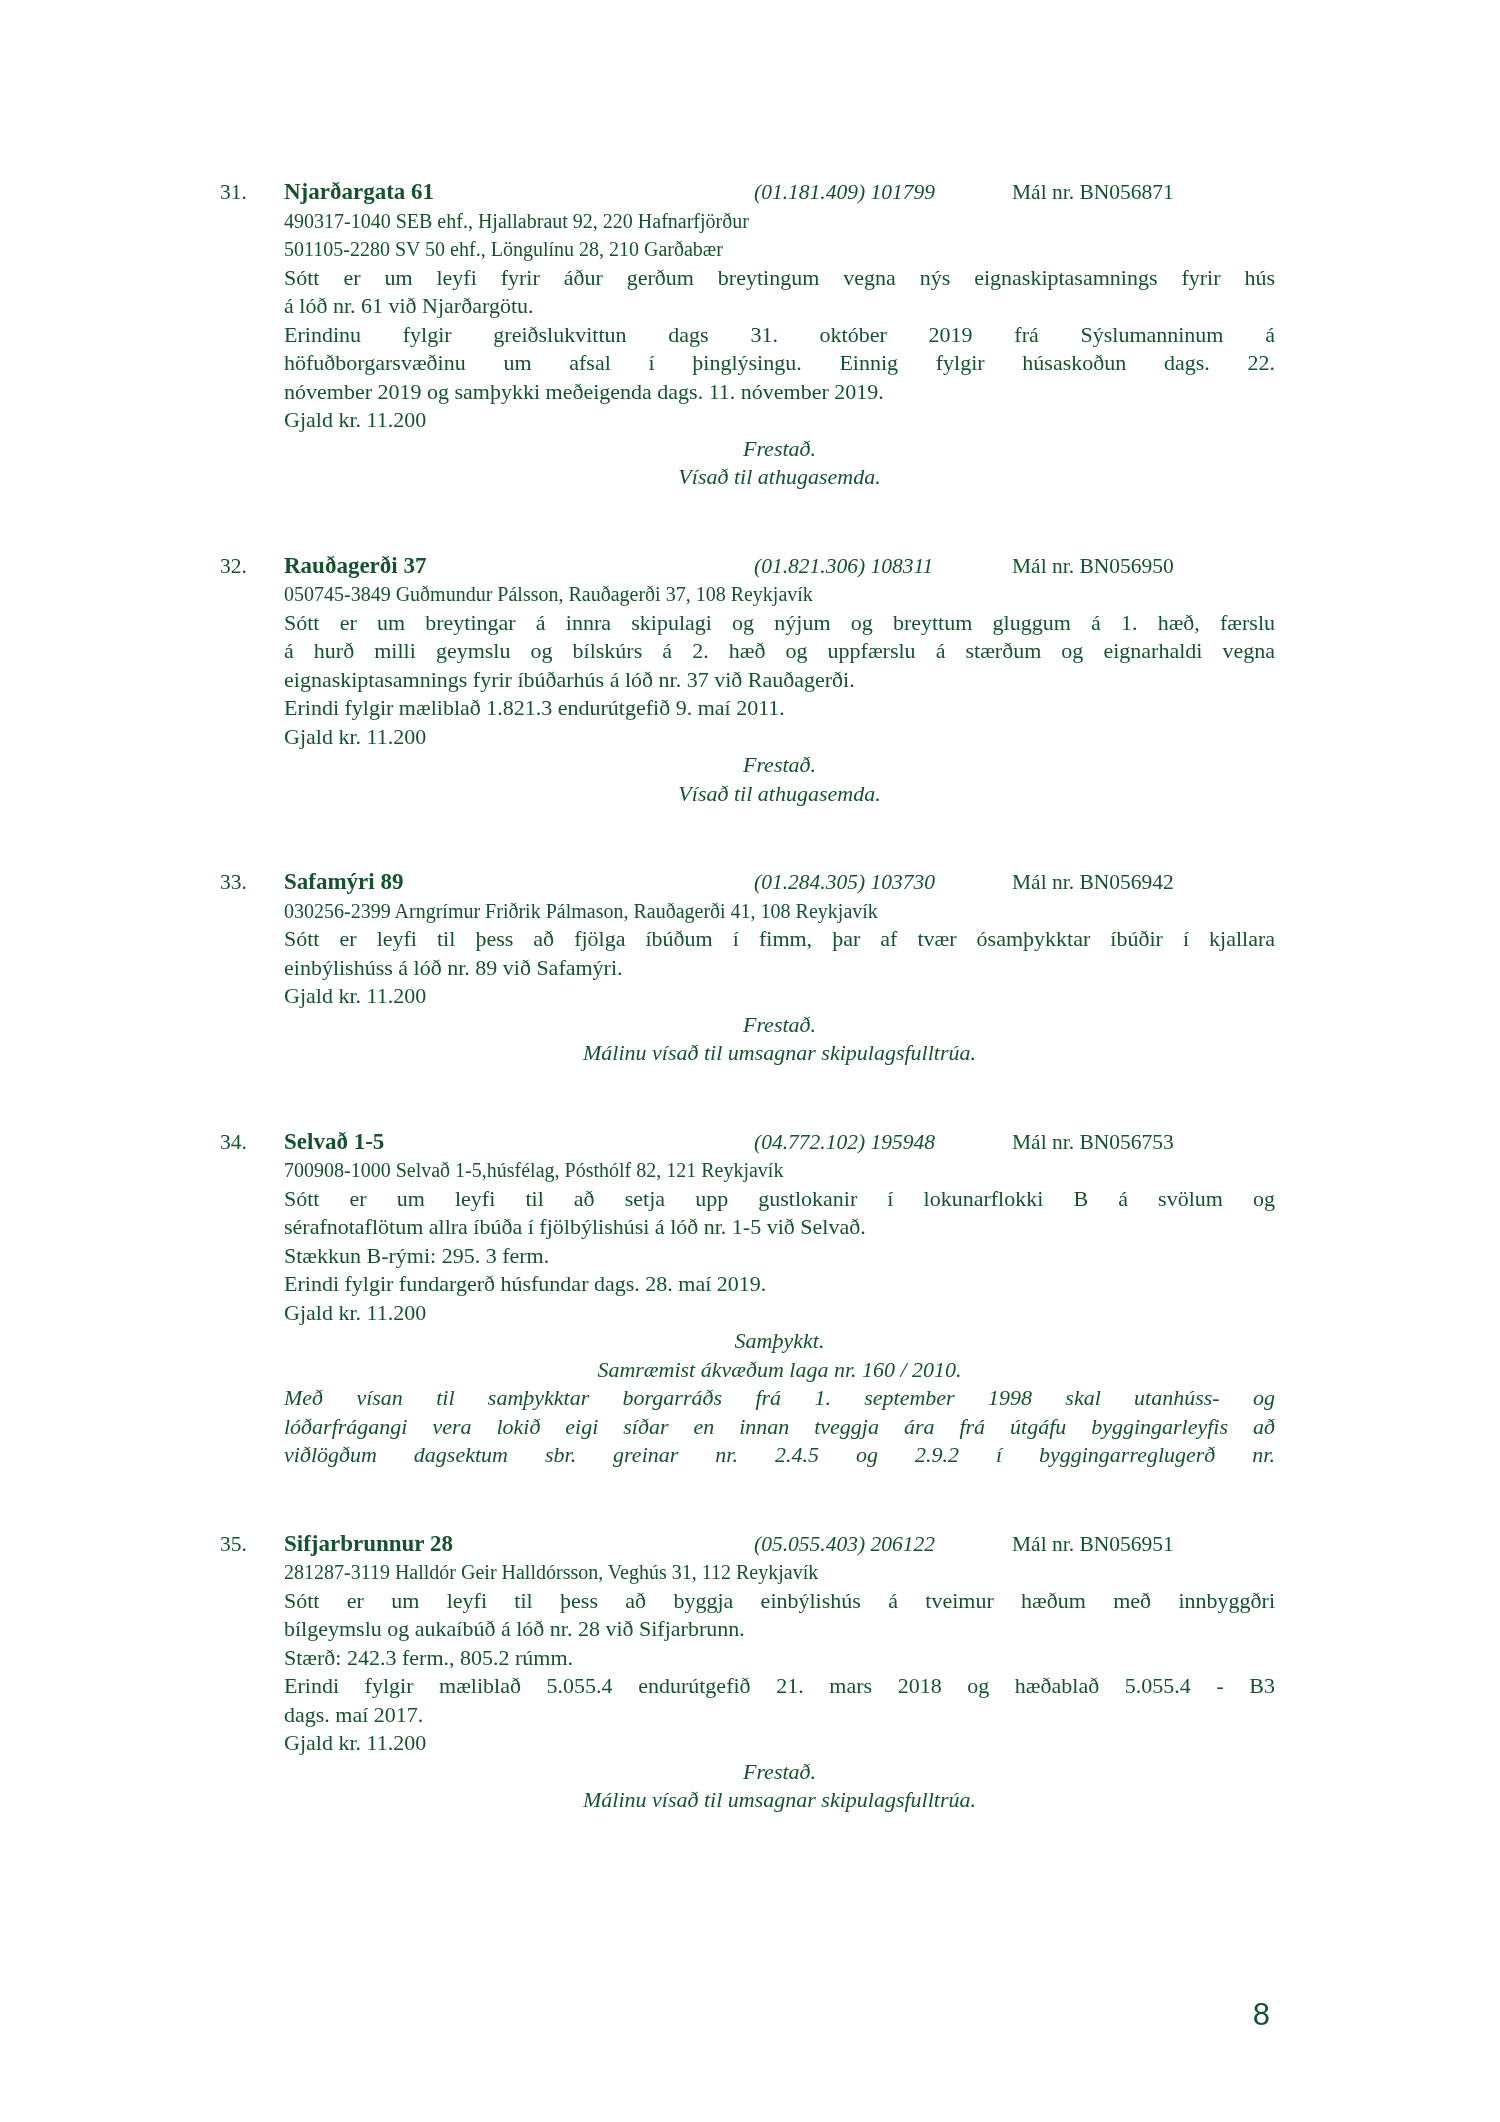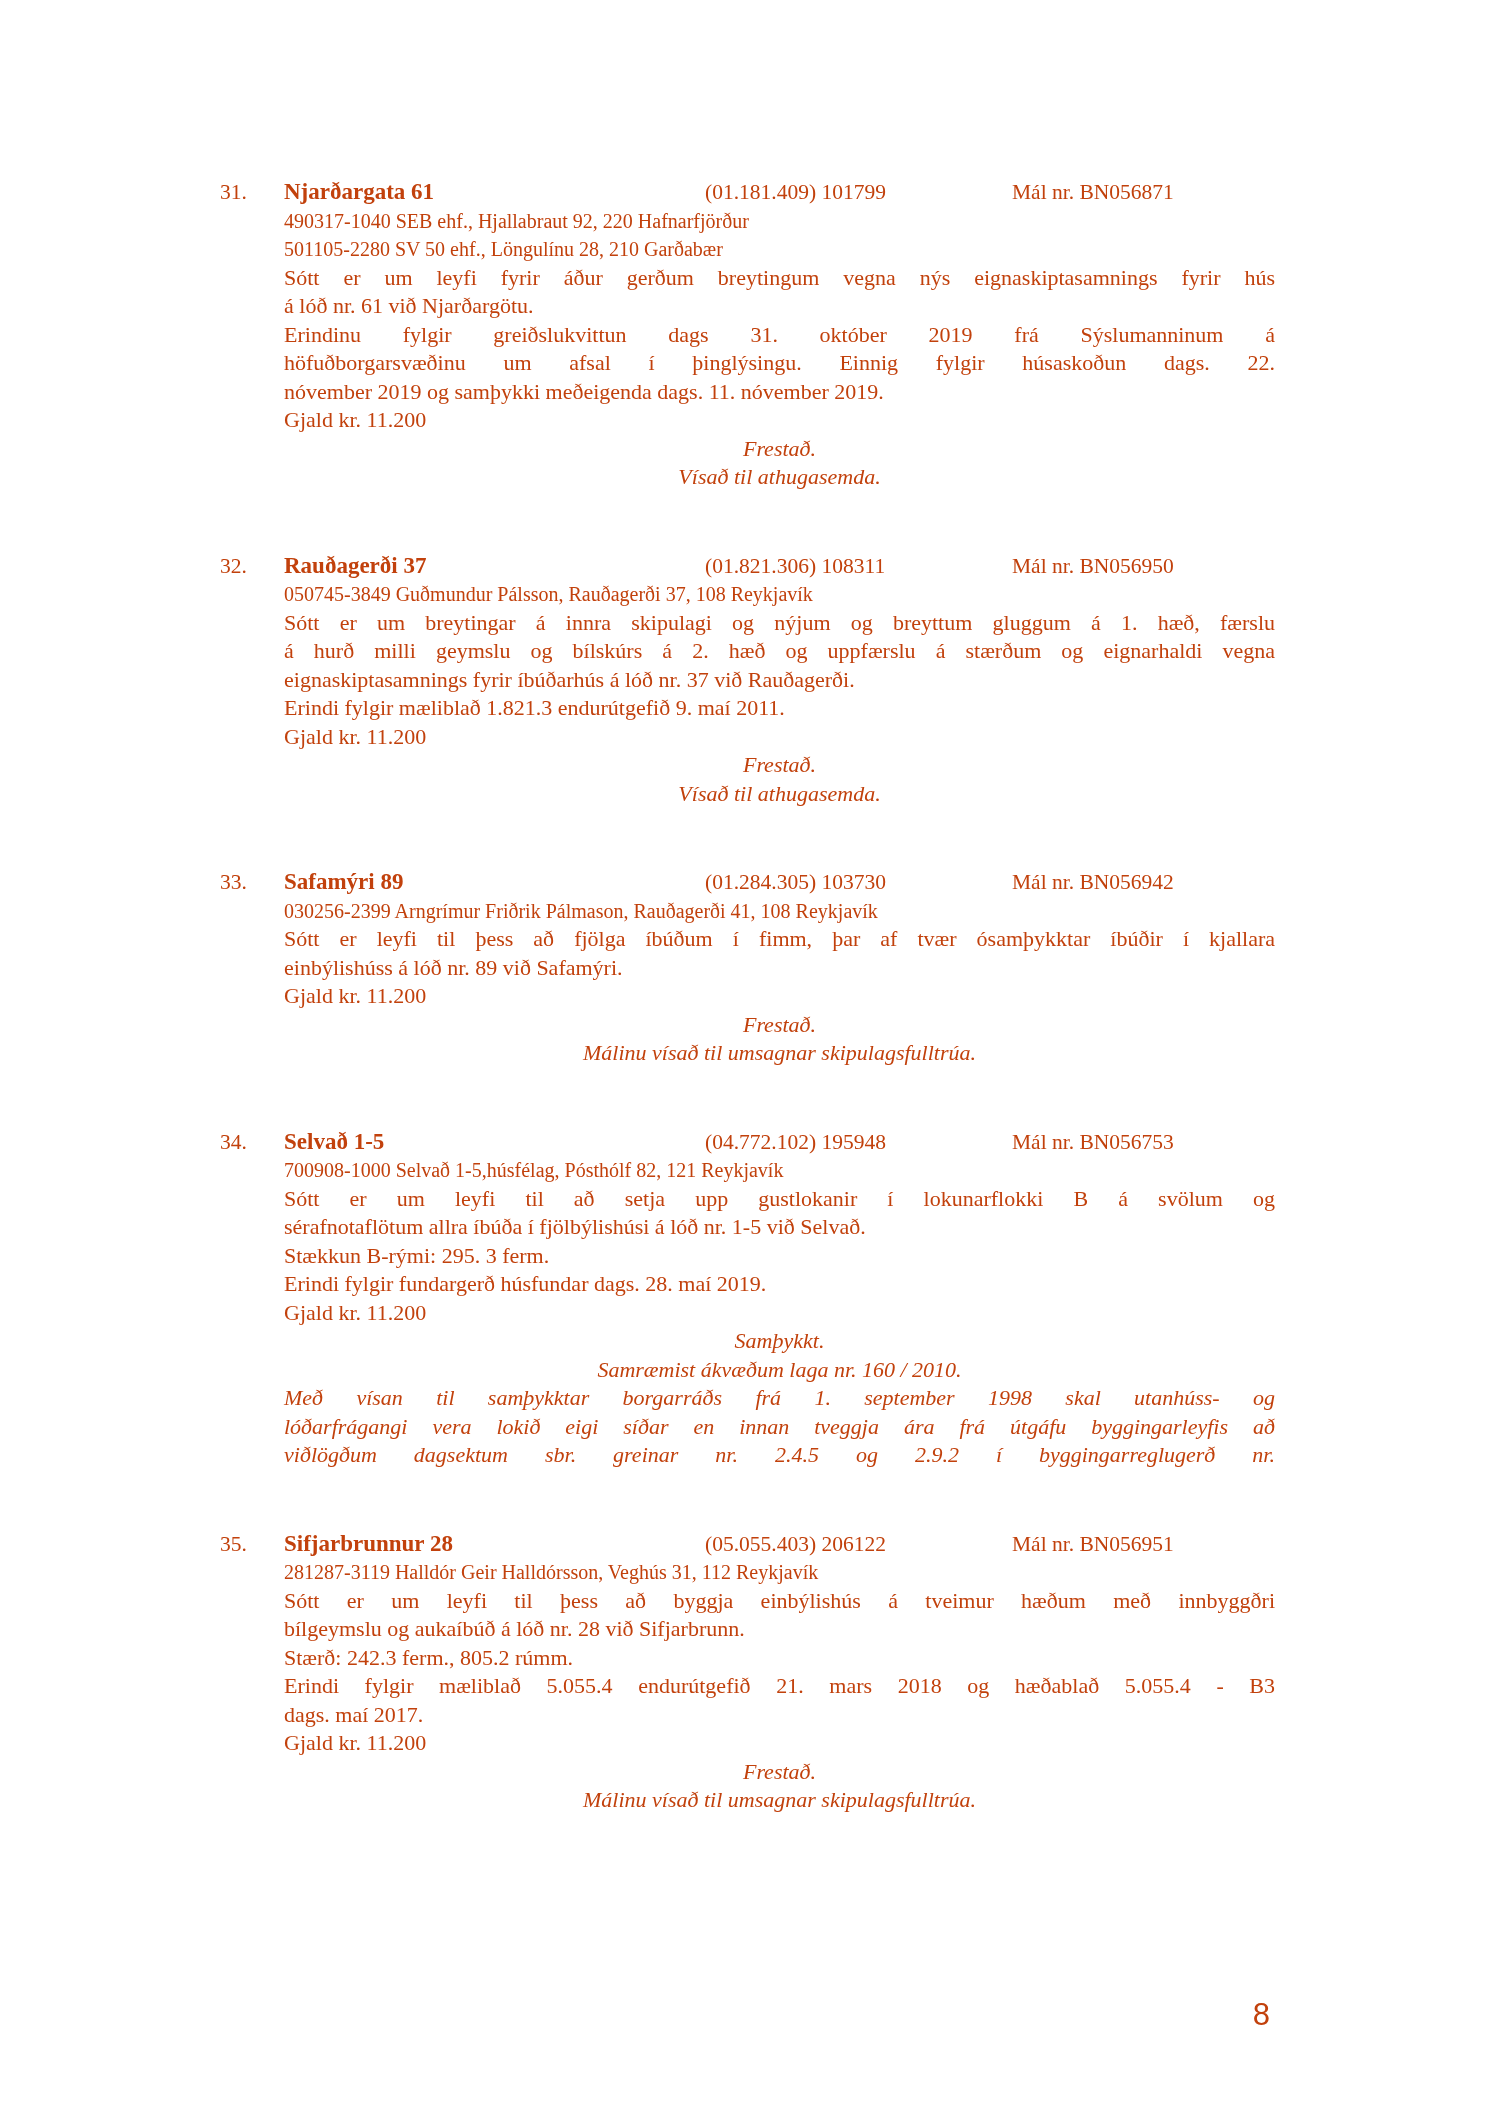--- a/index.html
+++ b/index.html
@@ -1,30 +1,30 @@
 <!DOCTYPE html>
 <html><head>
 <meta charset="utf-8">
 <style>
   html, body { margin: 0; padding: 0; background: #ffffff; }
   .page {
     position: relative;
     width: 1500px;
     height: 2122px;
     background: #ffffff;
-    color: #c2410c;
+    color: #14532d;
     font-family: "Liberation Serif", "DejaVu Serif", serif;
     overflow: hidden;
   }
   .content { position: absolute; top: 178px; left: 0; right: 0; }
   .item { margin-bottom: 60px; }
   .ih { position: relative; height: 28.5px; line-height: 28.5px; font-size: 21.5px; }
   .ih .num    { position: absolute; left: 220px; }
   .ih .title  { position: absolute; left: 284px; font-weight: 700; font-size: 23px; }
-  .ih .parcel { position: absolute; left: 705px; }
+  .ih .parcel { position: absolute; left: 754px; font-style: italic; }
   .ih .case   { position: absolute; left: 1012px; text-align: center; }
   .line {
     margin-left: 284px;
     width: 991px;
     font-size: 22px;
     line-height: 28.5px;
   }
   .owner { font-size: 20px; }
   .j { text-align: justify; text-align-last: justify; }
   .it { font-style: italic; text-align: center; }

